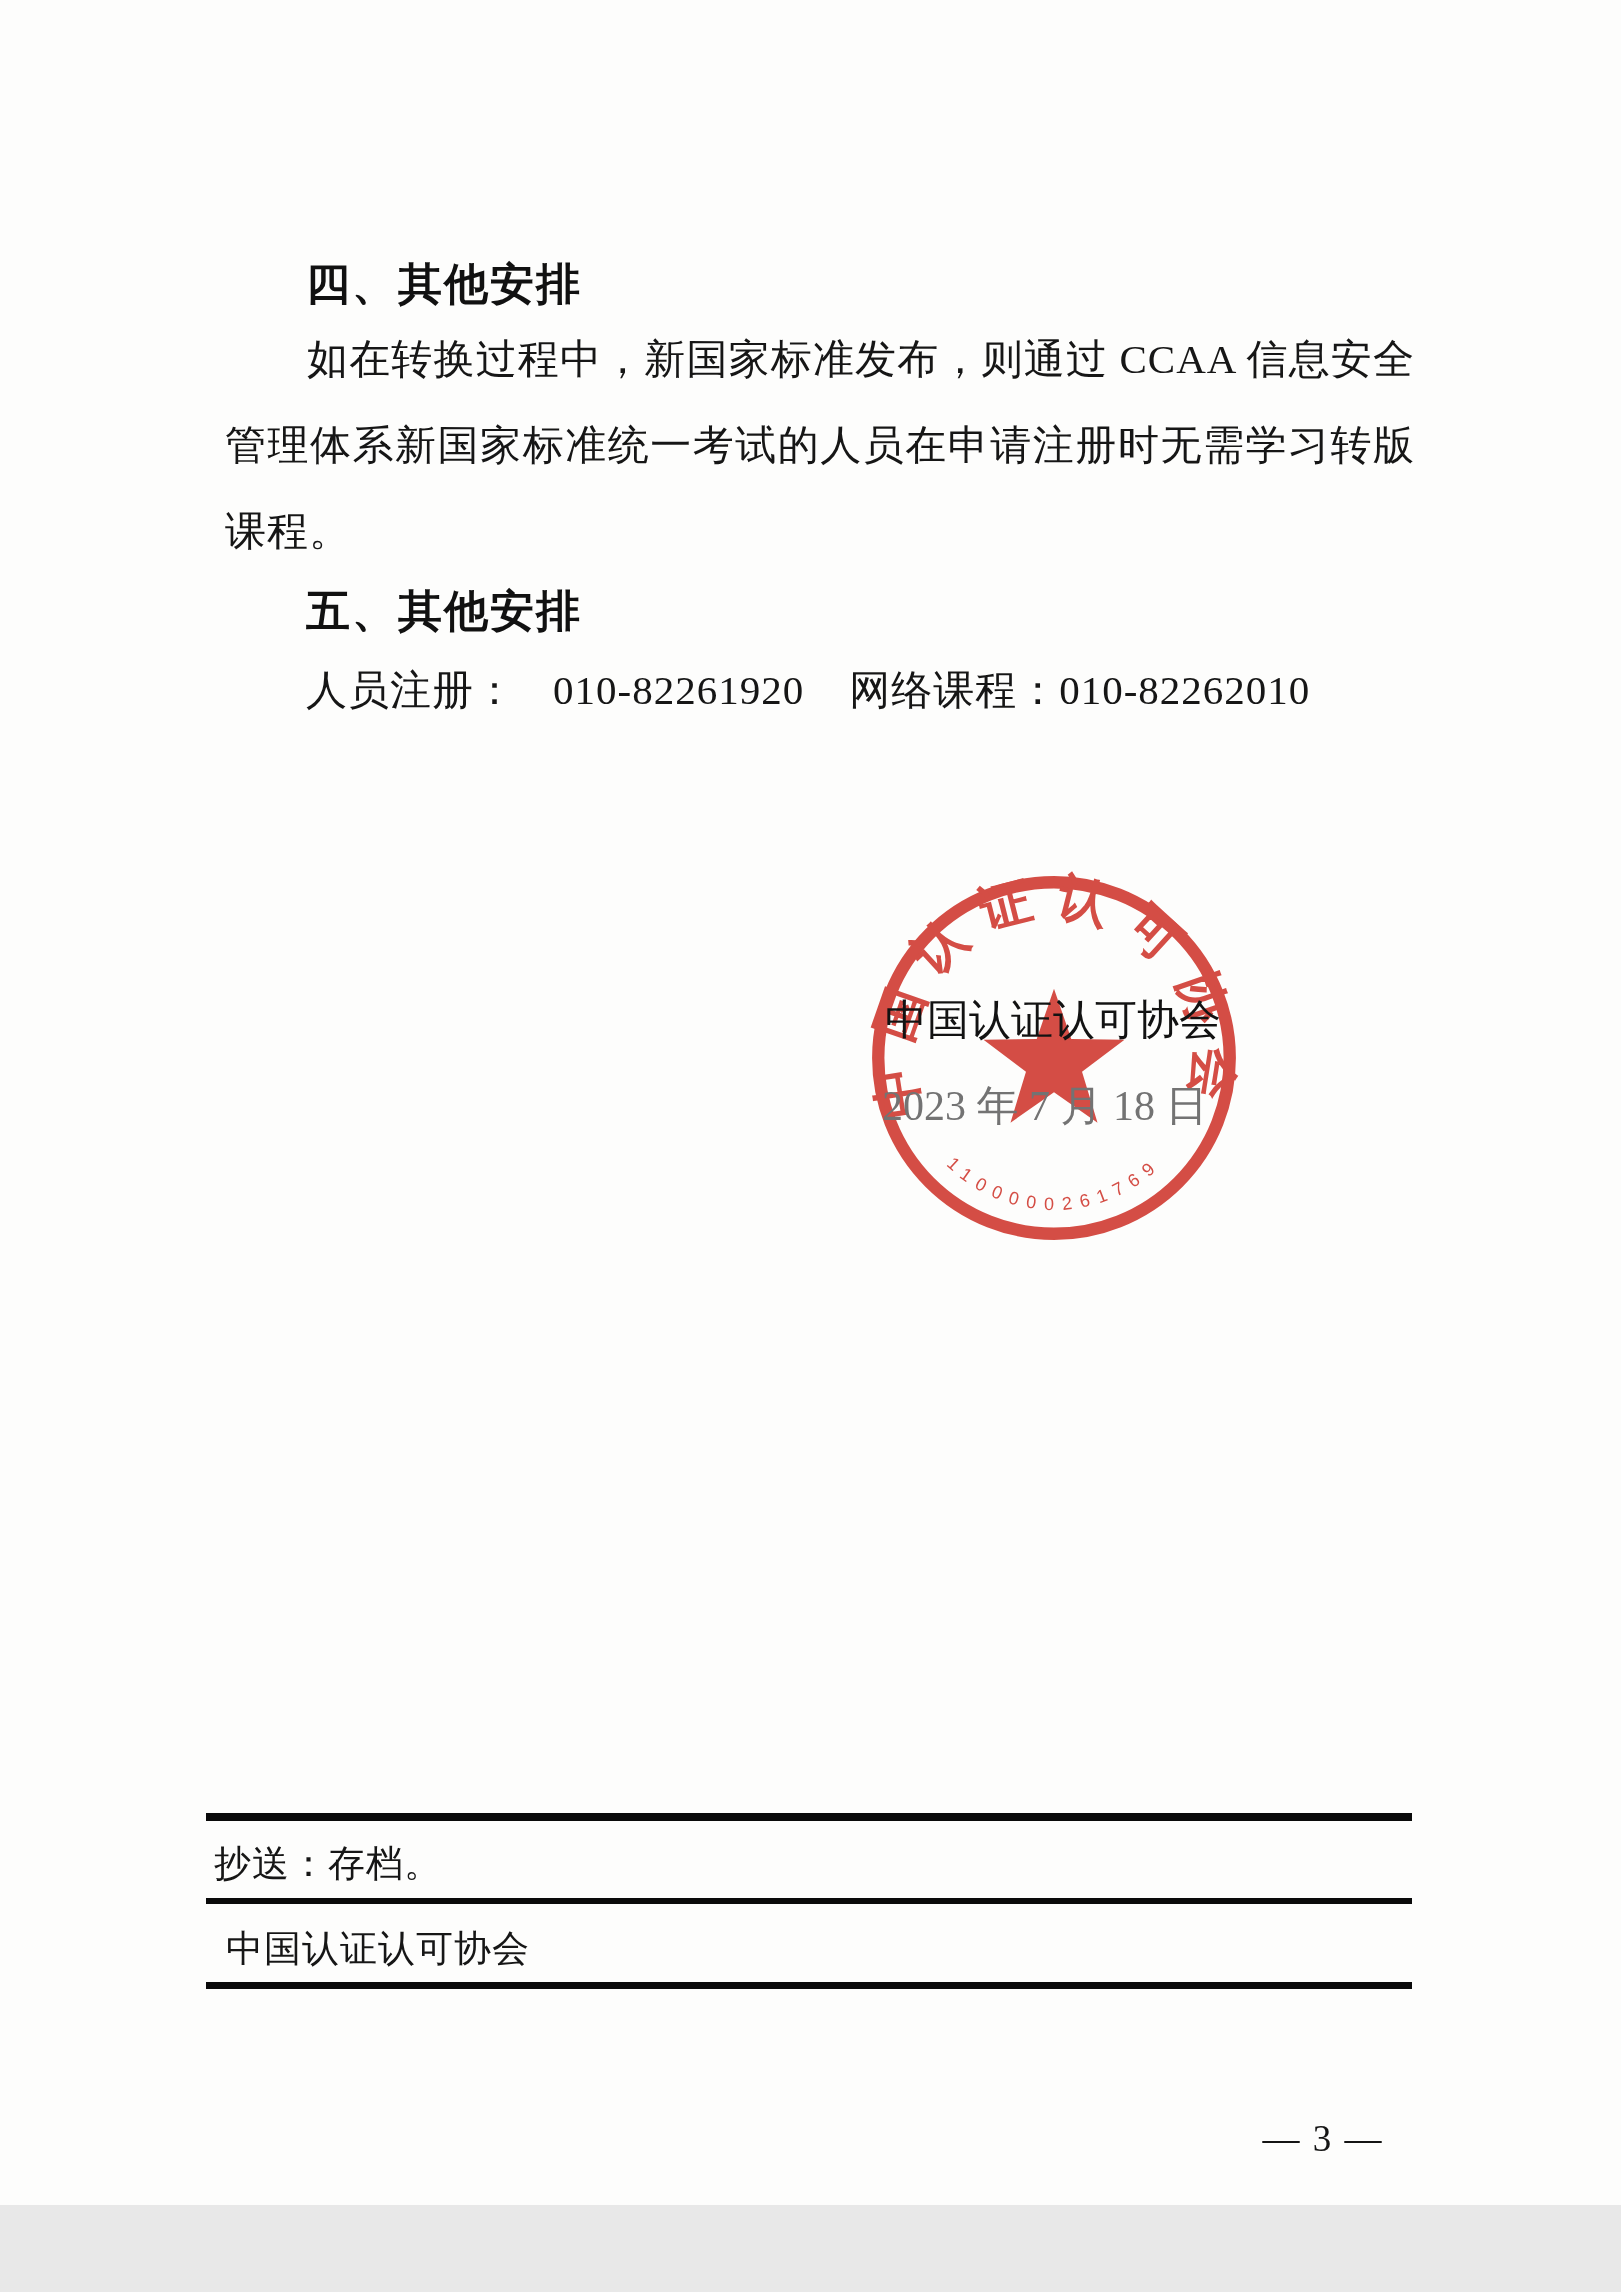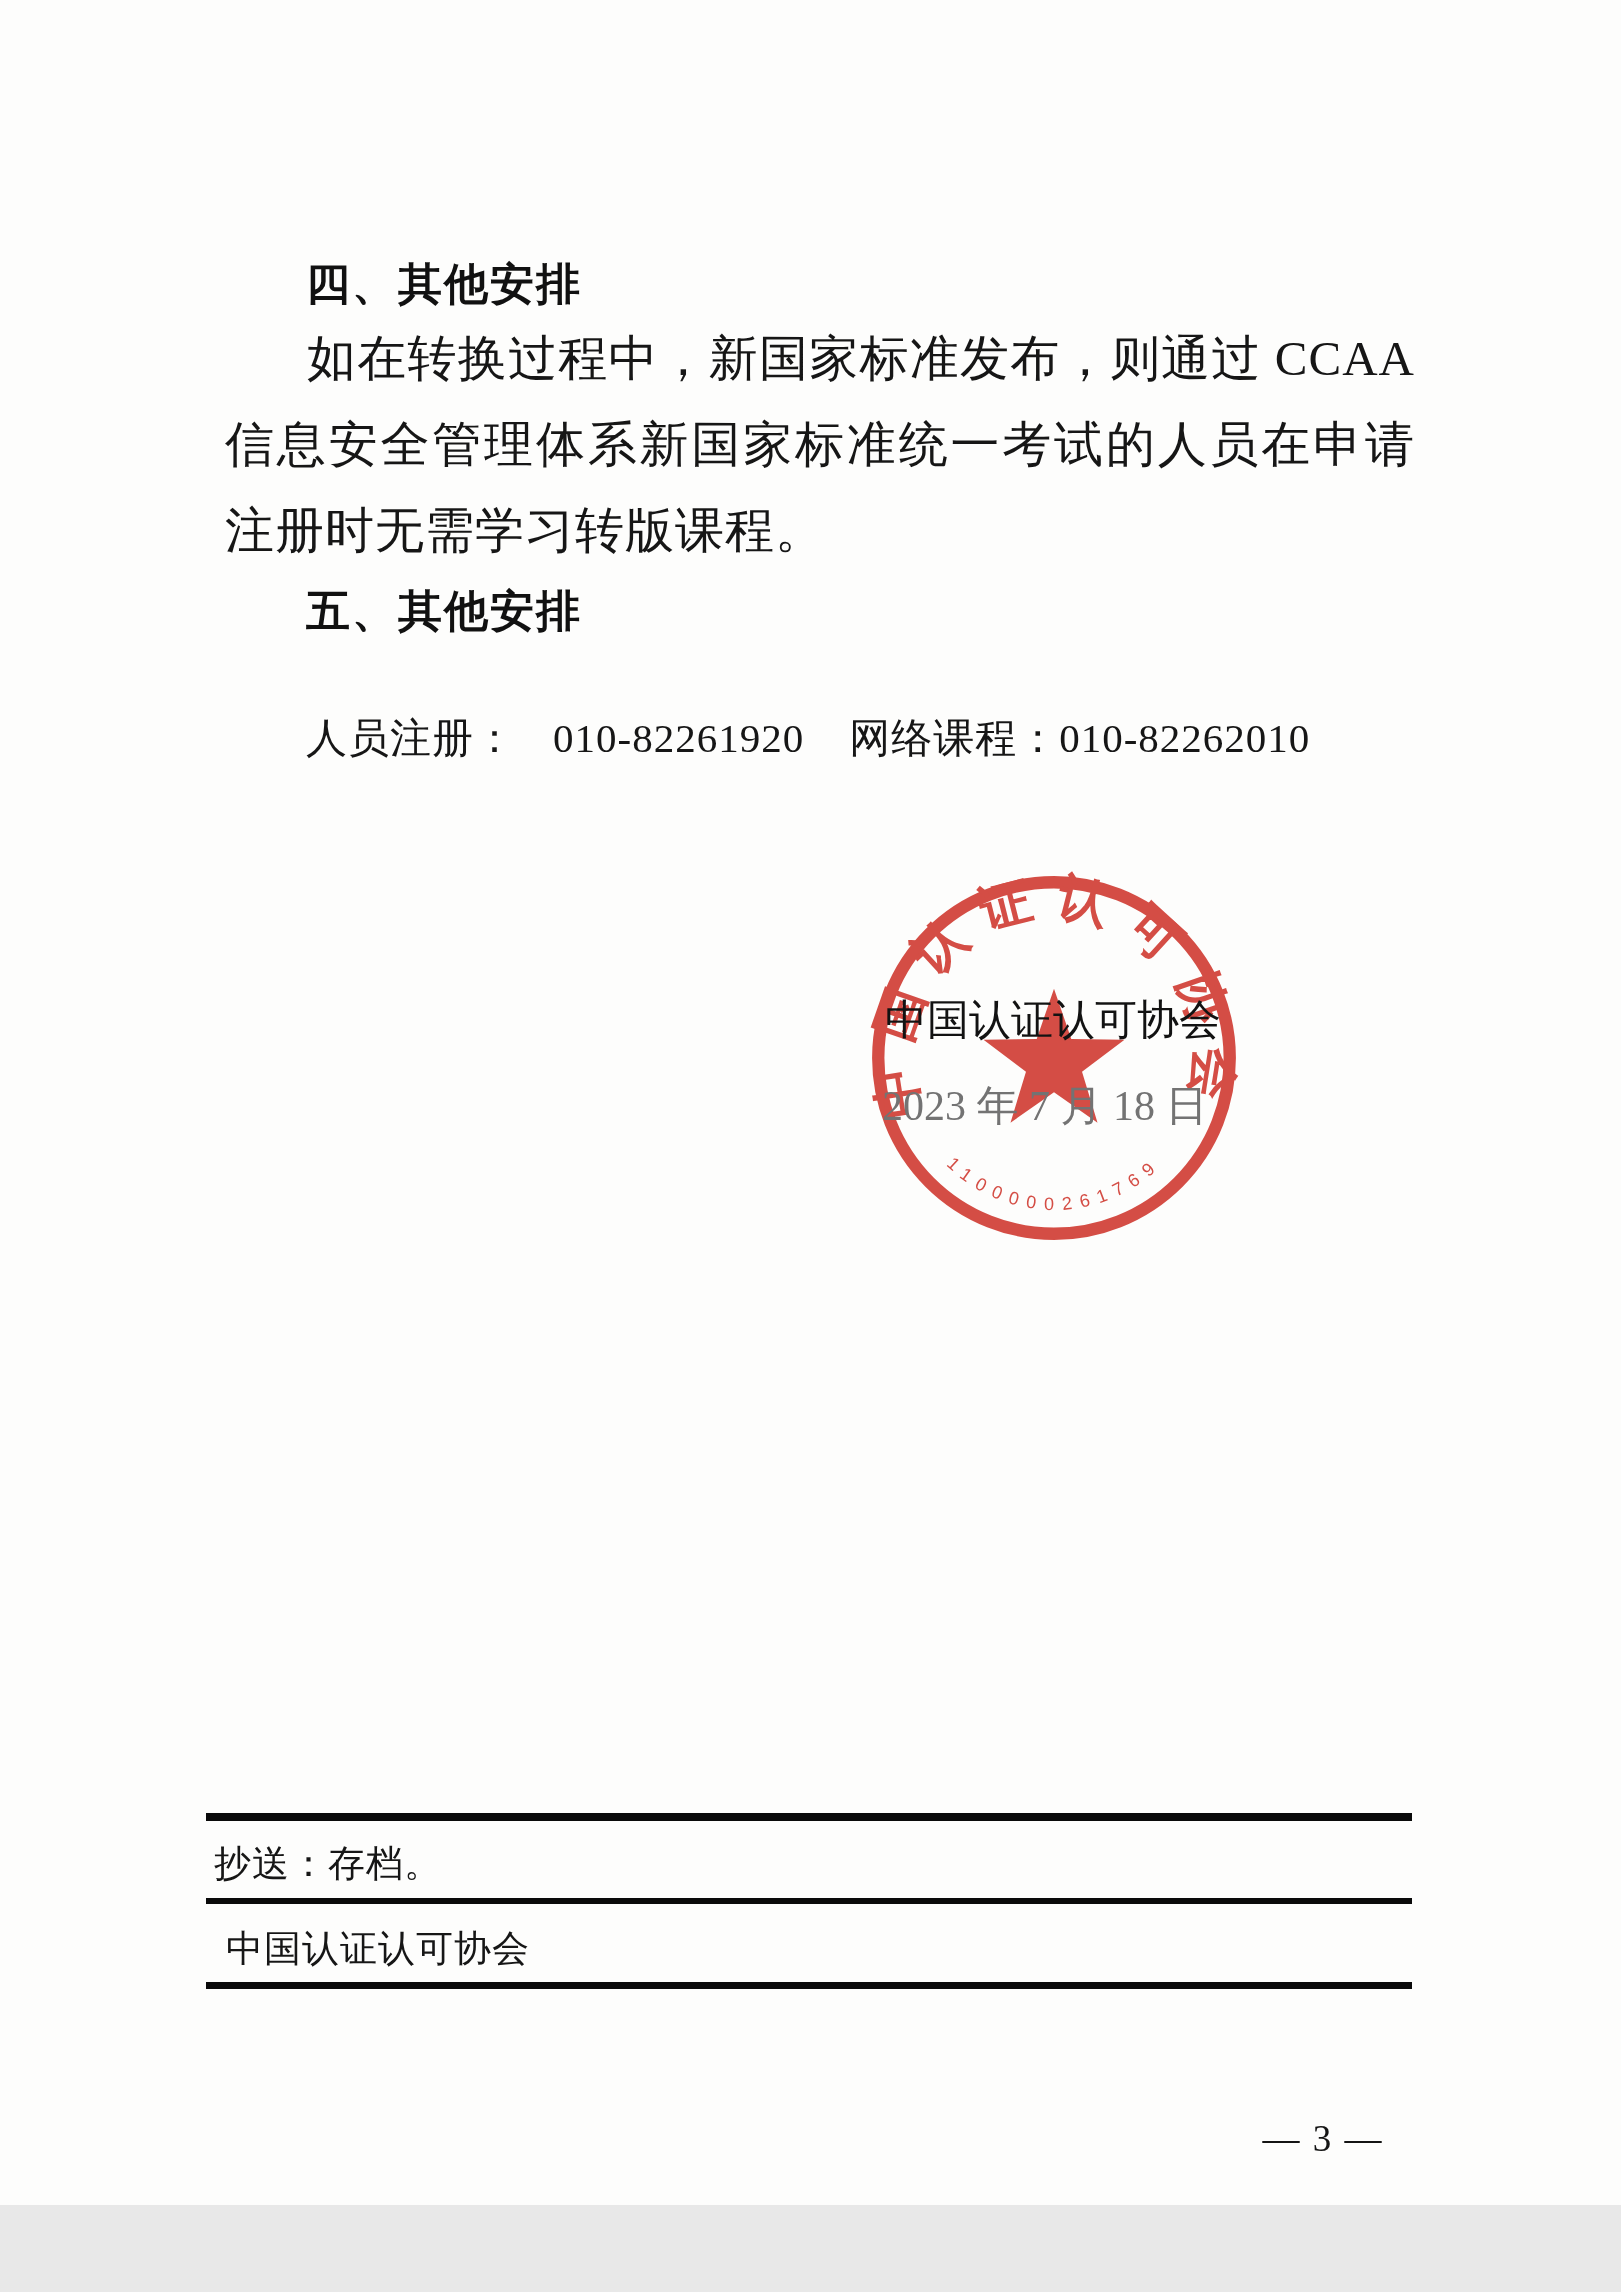--- a/index.html
+++ b/index.html
@@ -23,34 +23,33 @@
     color: #111;
     white-space: nowrap;
   }
   #heading-four { top: 255px; }
   #heading-five { top: 582px; }
   .body-par {
     position: absolute;
     left: 225px;
     top: 316px;
     width: 1190px;
-    font-size: 49px;
+    font-size: 41px;
     line-height: 86px;
     text-align: justify;
     text-indent: 82px;
     letter-spacing: 1px;
   }
   .contact-line {
     position: absolute;
     left: 306px;
     top: 663px;
     font-size: 41px;
     white-space: nowrap;
     letter-spacing: 1px;
-    margin-top: 48px;
   }
   .contact-line .gap-sm { display: inline-block; width: 37px; }
   .contact-line .gap-md { display: inline-block; width: 45px; }
   .seal-wrap {
     position: absolute;
     left: 864px;
     top: 868px;
     width: 380px;
     height: 380px;
     z-index: 1;

